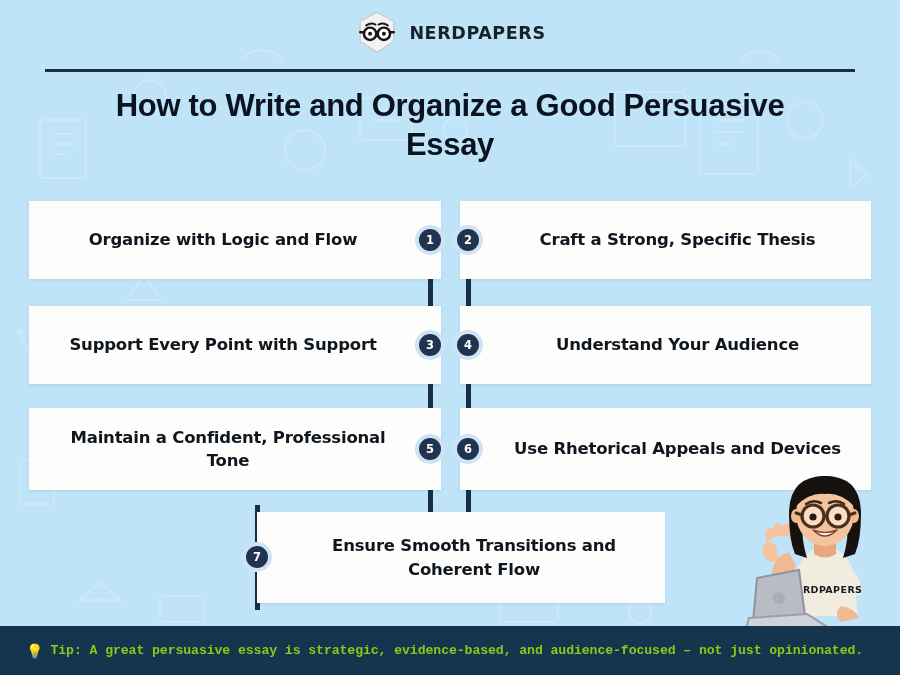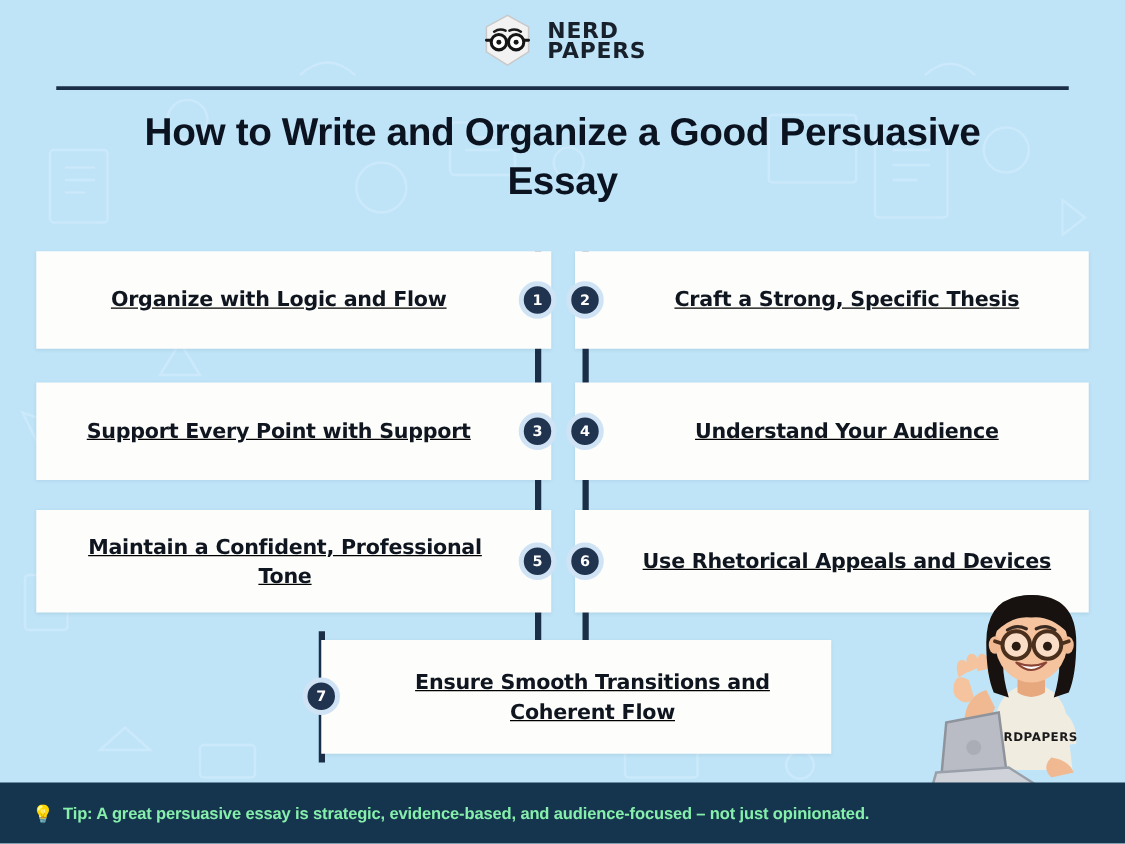--- a/index.html
+++ b/index.html
@@ -36,21 +36,21 @@
     top: 8px;
     height: 50px;
     display: flex;
     align-items: center;
     justify-content: center;
     gap: 9px;
   }
   .logo-mark { width: 46px; height: 46px; display: block; }
   .logo-text {
     display: flex;
-    flex-direction: column;
+    flex-direction: row;
     line-height: .92;
   }
   .logo-text span {
     font-family: "DejaVu Sans", sans-serif;
     font-weight: bold;
     font-size: 17.5px;
     letter-spacing: .6px;
     color: #17202b;
   }
 
@@ -103,21 +103,20 @@
   .row-3 { top: 408px; height: 82px; }
   .row-4 { top: 512px; height: 91px; }
 
   .card {
     background: #fdfdfb;
     display: flex;
     align-items: center;
     justify-content: center;
     box-sizing: border-box;
     box-shadow: 0 1px 3px rgba(20,45,75,.10);
-    text-decoration: underline;
   }
   .card-text {
     font-family: "DejaVu Sans", sans-serif;
     font-weight: bold;
     font-size: 16.5px;
     line-height: 1.42;
     letter-spacing: -0.2px;
     color: #10161f;
     text-align: center;
   }
@@ -177,25 +176,25 @@
     z-index: 9;
   }
   .tip-inner {
     display: flex;
     align-items: center;
     gap: 7px;
     padding-left: 26px;
   }
   .tip-icon { font-size: 14px; line-height: 1; }
   .tip-text {
-    font-family: Liberation Sans, sans-serif;
+    font-family: Liberation Mono, monospace;
     font-weight: bold;
     font-size: 13.2px;
     letter-spacing: -0.1px;
-    color: #86efac;
+    color: #84cc16;
   }
 </style>
 </head>
 <body>
 
 <div id="infographic">
 
   <svg class="bg-doodles" viewBox="0 0 900 675" preserveAspectRatio="none" aria-hidden="true">
     <g stroke="#d8eefb" stroke-width="2" fill="none" opacity="0.85">
       <rect x="40" y="120" width="46" height="58" rx="3"></rect>

